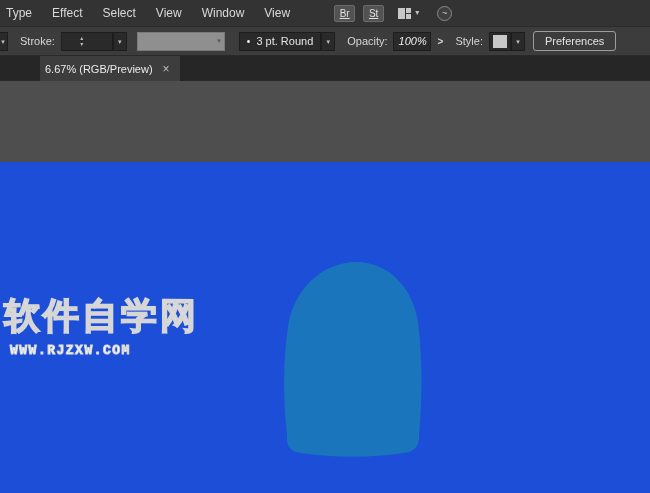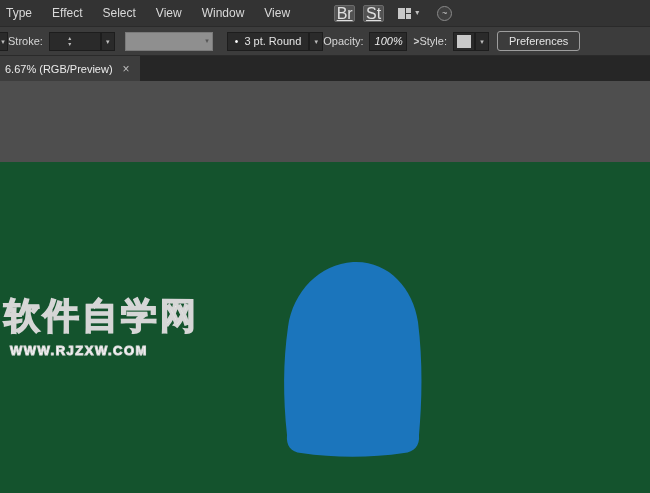--- a/index.html
+++ b/index.html
@@ -16,21 +16,21 @@
   .menu-bar {
     position: absolute; top: 0; left: 0; right: 0; height: 26px;
     background: #333333; display: flex; align-items: center;
     color: #d9d9d9; font-size: 12px;
   }
   .menu-item { padding: 0 10px; height: 26px; line-height: 26px; cursor: default; }
   .menu-item:first-child { padding-left: 6px; }
   .panel-btn {
     width: 21px; height: 17px; line-height: 15px; text-align: center;
     background: #525252; border: 1px solid #6b6b6b; border-radius: 2px;
-    color: #e0e0e0; font-size: 16px; margin-left: 8px; text-decoration: underline;
+    color: #e0e0e0; font-size: 10px; margin-left: 8px; text-decoration: underline;
   }
   .panel-btn.first { margin-left: 34px; }
   .ws-wrap { display: flex; align-items: center; gap: 4px; margin-left: 14px; }
   .ws-icon { display: inline-flex; gap: 1px; }
   .ws-icon .a { width: 7px; height: 11px; background: #c8c8c8; }
   .ws-icon .b { display: flex; flex-direction: column; gap: 1px; }
   .ws-icon .b span { width: 5px; height: 5px; background: #c8c8c8; display:block; }
   .chev { color: #c0c0c0; font-size: 8px; line-height: 8px; }
   .sync-icon {
     width: 15px; height: 15px; border-radius: 50%;
@@ -45,21 +45,21 @@
     background: #3c3c3c; border-top: 1px solid #2a2a2a; border-bottom: 1px solid #2a2a2a;
     display: flex; align-items: center;
     color: #d6d6d6; font-size: 11px;
   }
   .mini-dd {
     width: 14px; height: 19px; background: #2a2a2a; border: 1px solid #1d1d1d;
     color: #bdbdbd; font-size: 7px; line-height: 17px; text-align: center;
     flex: none;
   }
   .cropped-dd { width: 10px; margin-left: -2px; }
-  .bar-label { flex: none; }
+  .bar-label { margin-left: 12px; flex: none; }
   .stepper-field {
     margin-left: 6px; width: 52px; height: 19px;
     background: #2a2a2a; border: 1px solid #1d1d1d;
     display: flex; align-items: center; flex: none;
   }
   .stepper-arrows {
     width: 16px; display: flex; flex-direction: column; align-items: center;
     color: #bdbdbd; font-size: 6px; line-height: 6px; margin-left: 12px;
   }
   .disabled-dd {
@@ -91,36 +91,37 @@
     height: 20px; padding: 0 11px; border: 1px solid #9d9d9d; border-radius: 3px;
     color: #e4e4e4; display: flex; align-items: center; flex: none;
     background: transparent;
   }
   .bar-btn.doc { margin-left: auto; }
   .bar-btn.pref { margin-left: 8px; margin-right: 7px; }
 
   
   .tab-bar {
     position: absolute; top: 56px; left: 0; right: 0; height: 25px;
-    background: #262626; display: flex; align-items: stretch;
+    background: #262626; display: flex; align-items: stretch; padding-left: 40px;
   }
   .doc-tab {
     background: #3d3d3d; display: flex; align-items: center; gap: 10px;
     padding: 0 10px 0 5px; font-size: 11px; color: #ebebeb;
   }
   .tab-close { color: #bdbdbd; font-size: 12px; line-height: 12px; }
 
   
   .pasteboard {
     position: absolute; top: 81px; left: 0; right: 0; height: 81px;
     background: #4e4e4e;
   }
   .canvas {
     position: absolute; top: 162px; left: 0; right: 0; bottom: 0;
-    background: #14532d;
+    background: #1d4ed8;
+    font-family: Liberation Mono, monospace;
   }
   .shape-svg { position: absolute; left: 283px; top: 96px; }
 
   
   .watermark { position: absolute; left: 4px; top: 130px; color: #ffffff; }
   .wm-line1 {
     font-size: 36px; font-weight: bold; letter-spacing: 3px;
     -webkit-text-stroke: 1.5px #d6d6d6; text-shadow: 0 0 1px #e0e0e0;
   }
   .wm-line2 {

